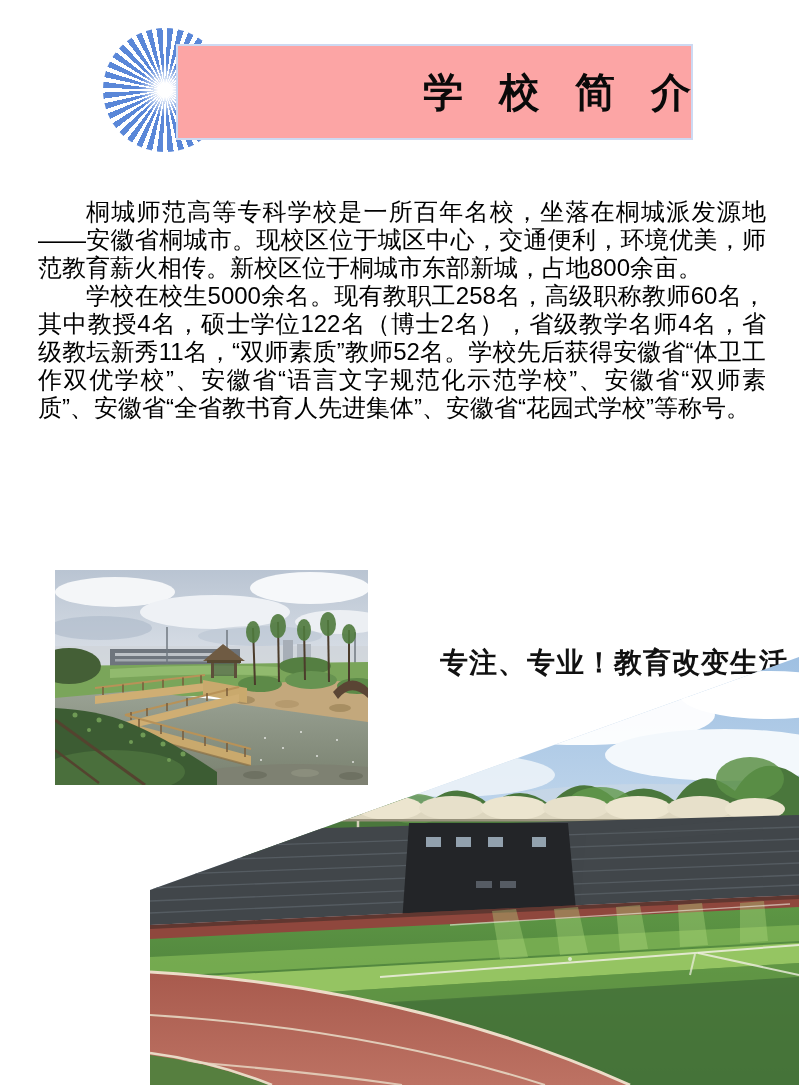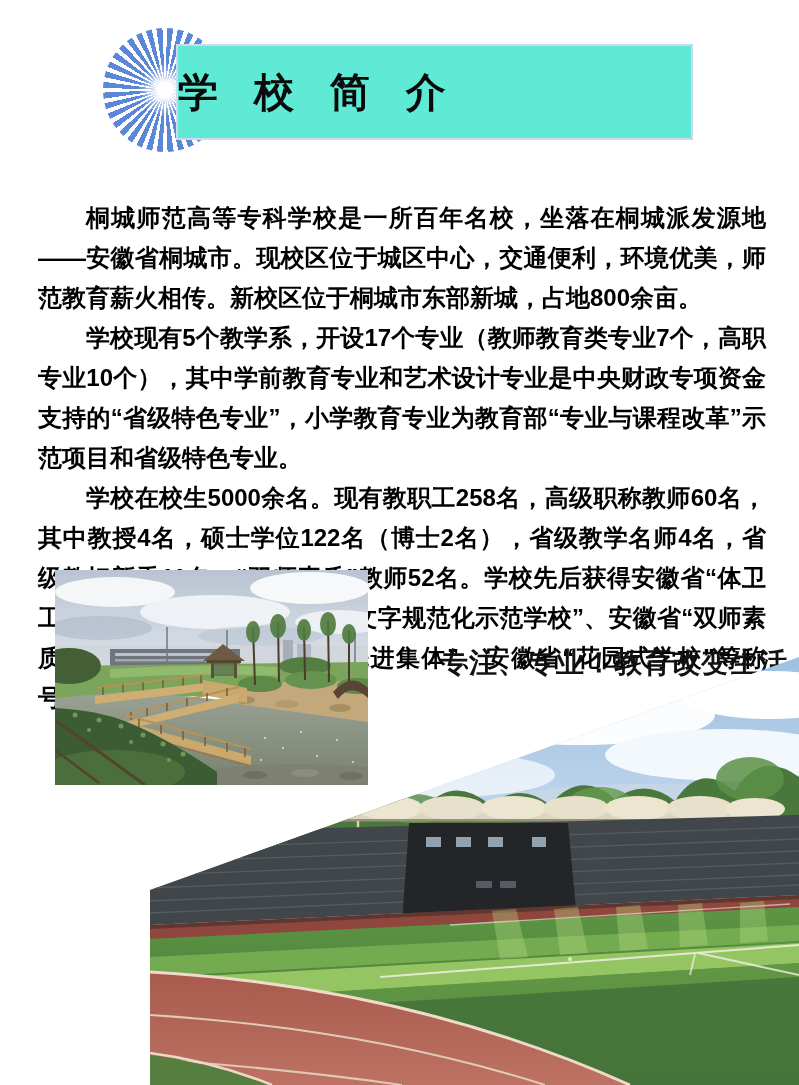--- a/index.html
+++ b/index.html
@@ -4,29 +4,29 @@
 <style>
   html,body{margin:0;padding:0;background:#ffffff;}
   .page{position:relative;width:799px;height:1085px;background:#ffffff;overflow:hidden;
         font-family:"Liberation Sans","DejaVu Sans",sans-serif;}
   
   .sunburst{position:absolute;left:103px;top:28px;width:124px;height:124px;border-radius:50%;
         background:
           radial-gradient(circle at 50% 50%, #ffffff 0 7px, rgba(255,255,255,0) 26px),
           repeating-conic-gradient(from 2deg, #5a87d8 0deg 5.6deg, #ffffff 5.6deg 10deg);}
   
-  .banner{position:absolute;left:176px;top:44px;width:517px;height:96px;background:#5eead4;
+  .banner{position:absolute;left:176px;top:44px;width:517px;height:96px;background:#fca5a5;
         border:2px solid #cdd9f2;box-sizing:border-box;
-        display:flex;align-items:center;justify-content:flex-start;}
+        display:flex;align-items:center;justify-content:flex-end;}
   .title{font-family:"DejaVu Serif","Liberation Serif",serif;font-weight:bold;font-size:40px;
         letter-spacing:11px;margin-right:-11px;color:#0a0a0a;white-space:nowrap;}
   
   .article{position:absolute;left:38px;top:198px;width:728px;color:#000;}
-  .article p{margin:0;text-indent:2em;font-size:24px;line-height:40px;text-align:justify;
-        font-weight:700;}
+  .article p{margin:0;text-indent:2em;font-size:24px;line-height:28px;text-align:justify;
+        font-weight:400;}
   
   .park{position:absolute;left:55px;top:570px;width:313px;height:215px;}
   .stadium{position:absolute;left:150px;top:657px;width:649px;height:428px;}
   svg{display:block;}
   
   .slogan{position:absolute;left:404px;top:644px;font-size:28px;font-weight:bold;color:#111;
         letter-spacing:1px;white-space:nowrap;margin-left:36px;}
 </style>
 </head>
 <body>
@@ -34,21 +34,20 @@
 <div class="page">
 
   <div class="sunburst"></div>
 
   <div class="banner">
     <span class="title">学 校 简 介</span>
   </div>
 
   <div class="article">
     <p>桐城师范高等专科学校是一所百年名校，坐落在桐城派发源地——安徽省桐城市。现校区位于城区中心，交通便利，环境优美，师范教育薪火相传。新校区位于桐城市东部新城，占地800余亩。</p>
-    <p>学校现有5个教学系，开设17个专业（教师教育类专业7个，高职专业10个），其中学前教育专业和艺术设计专业是中央财政专项资金支持的“省级特色专业”，小学教育专业为教育部“专业与课程改革”示范项目和省级特色专业。</p>
     <p>学校在校生5000余名。现有教职工258名，高级职称教师60名，其中教授4名，硕士学位122名（博士2名），省级教学名师4名，省级教坛新秀11名，“双师素质”教师52名。学校先后获得安徽省“体卫工作双优学校”、安徽省“语言文字规范化示范学校”、安徽省“双师素质”、安徽省“全省教书育人先进集体”、安徽省“花园式学校”等称号。</p>
   </div>
 
   <div class="park">
     <svg width="313" height="215" viewBox="0 0 313 215">
       <defs>
         <linearGradient id="psky" x1="0" y1="0" x2="0" y2="1">
           <stop offset="0" stop-color="#b9c4d2"></stop>
             <stop offset="1" stop-color="#e6eaef"></stop>
         </linearGradient>

